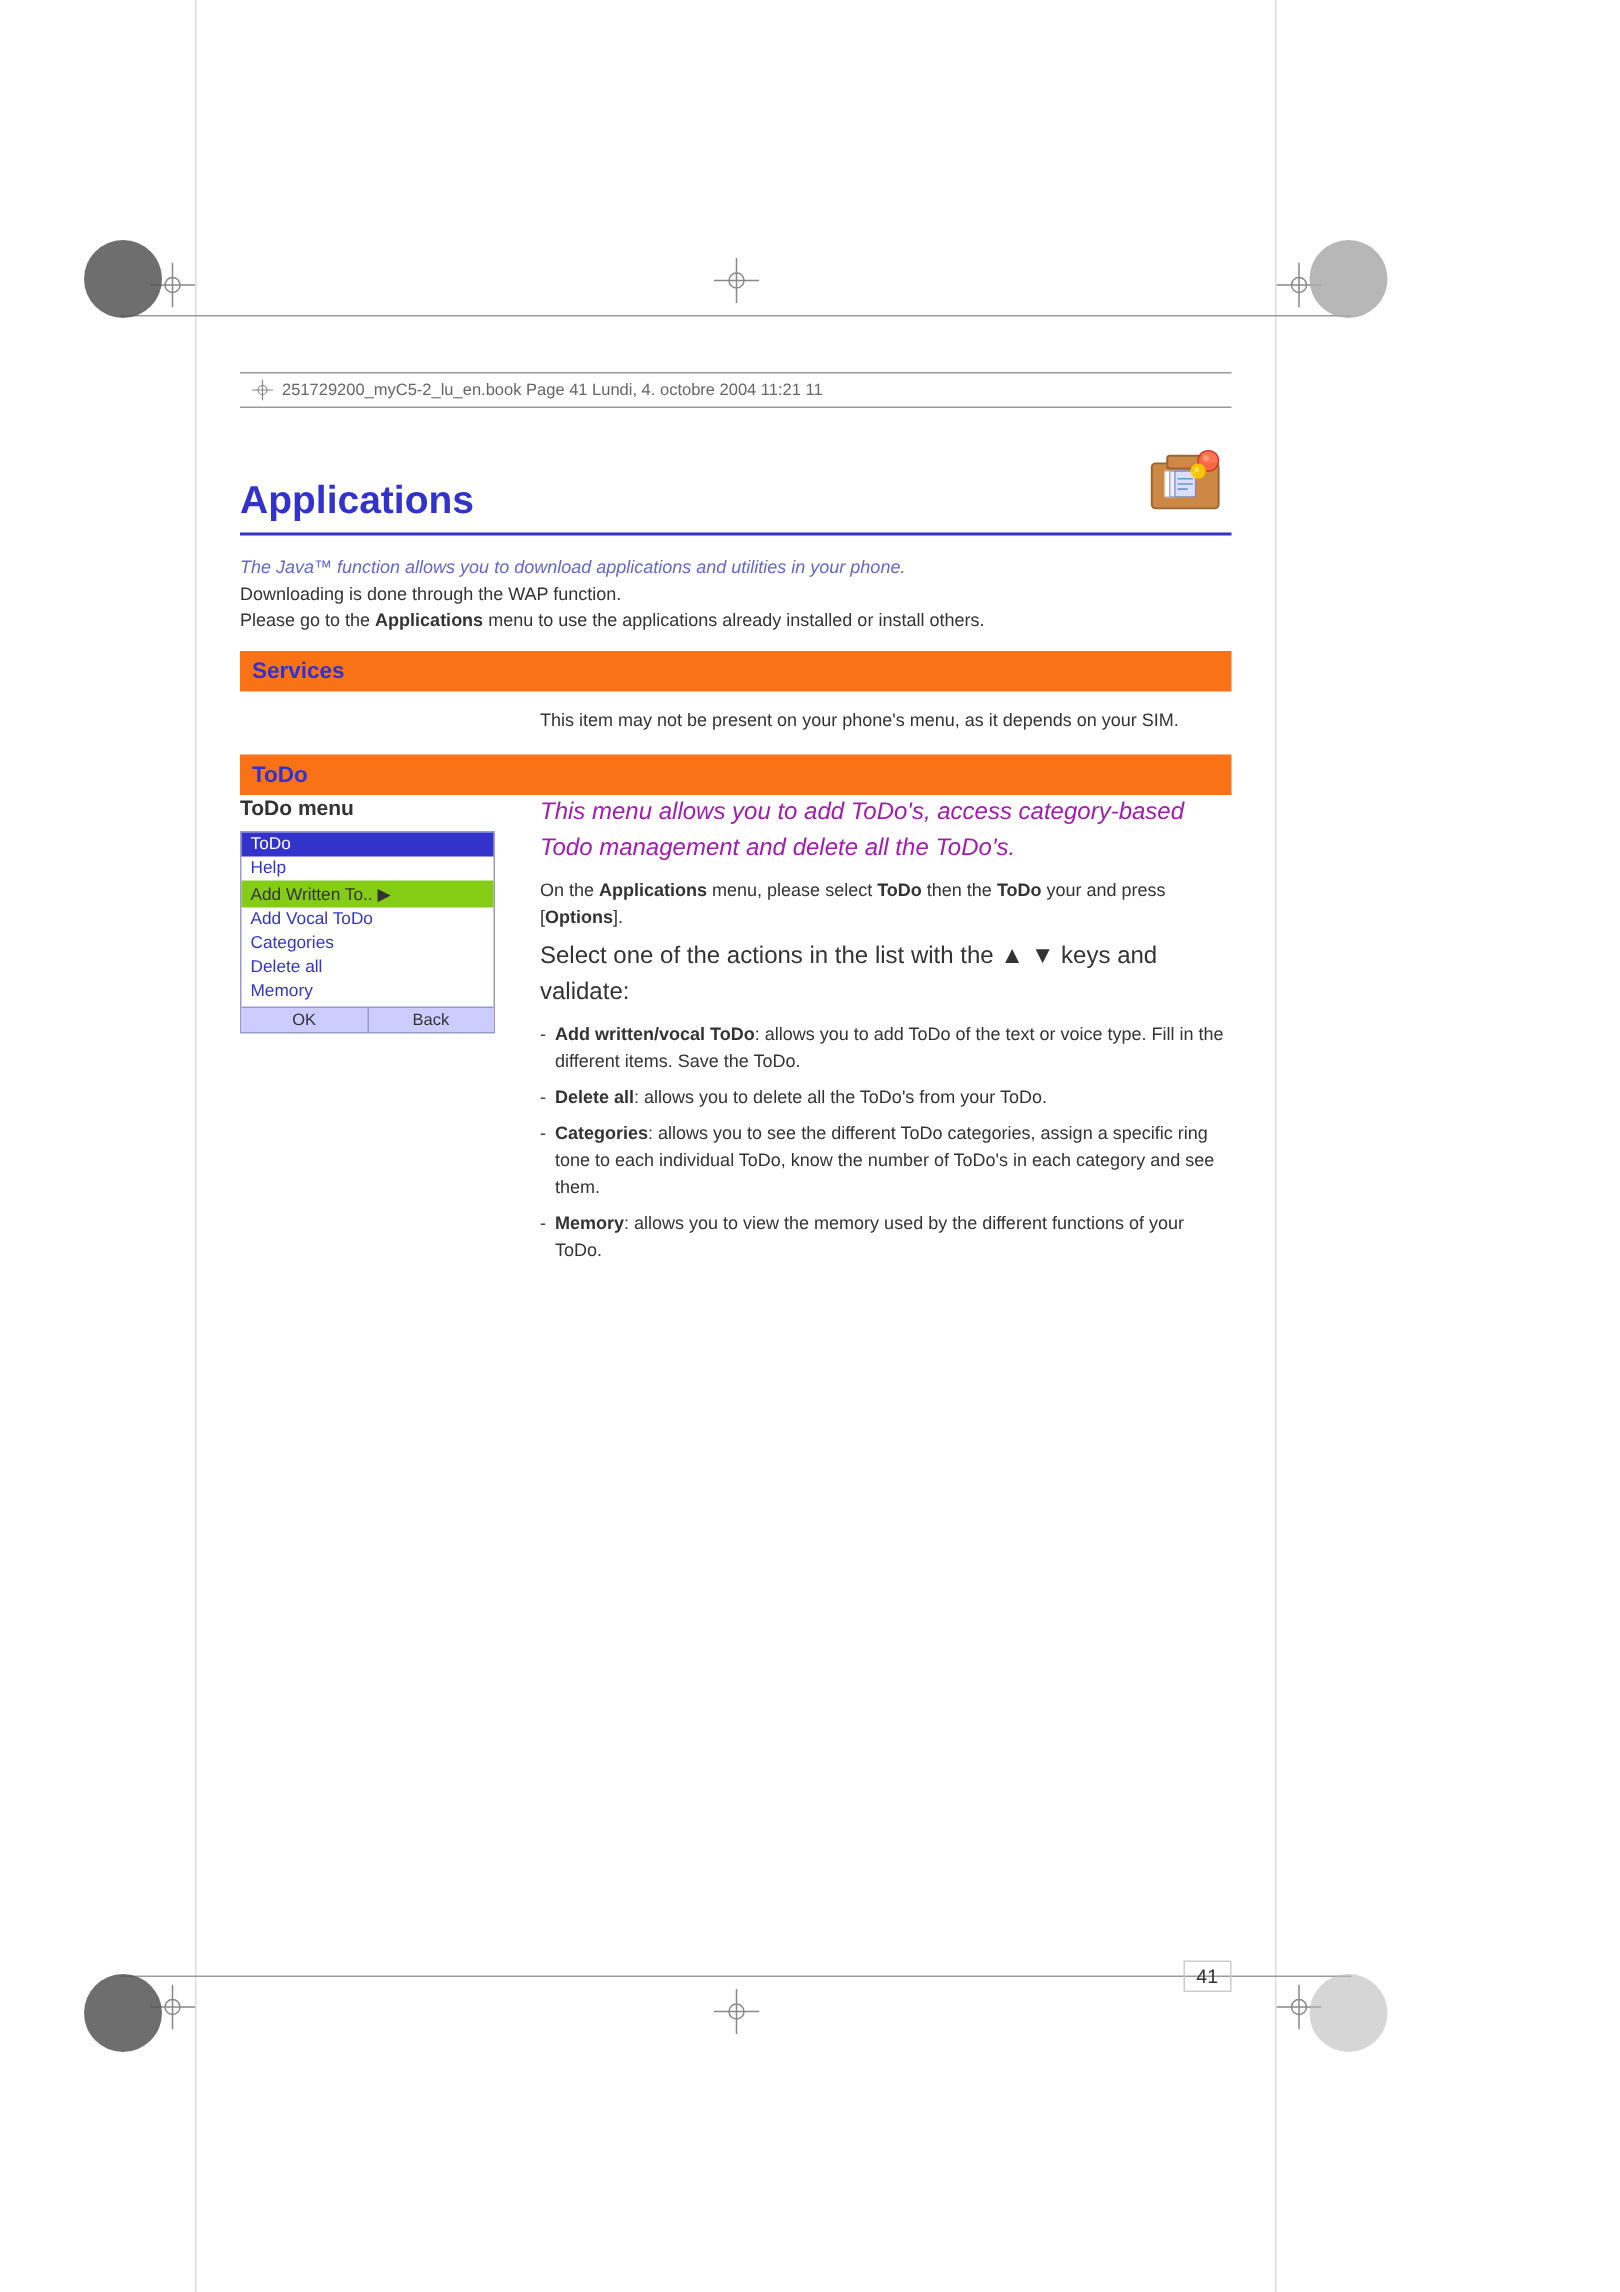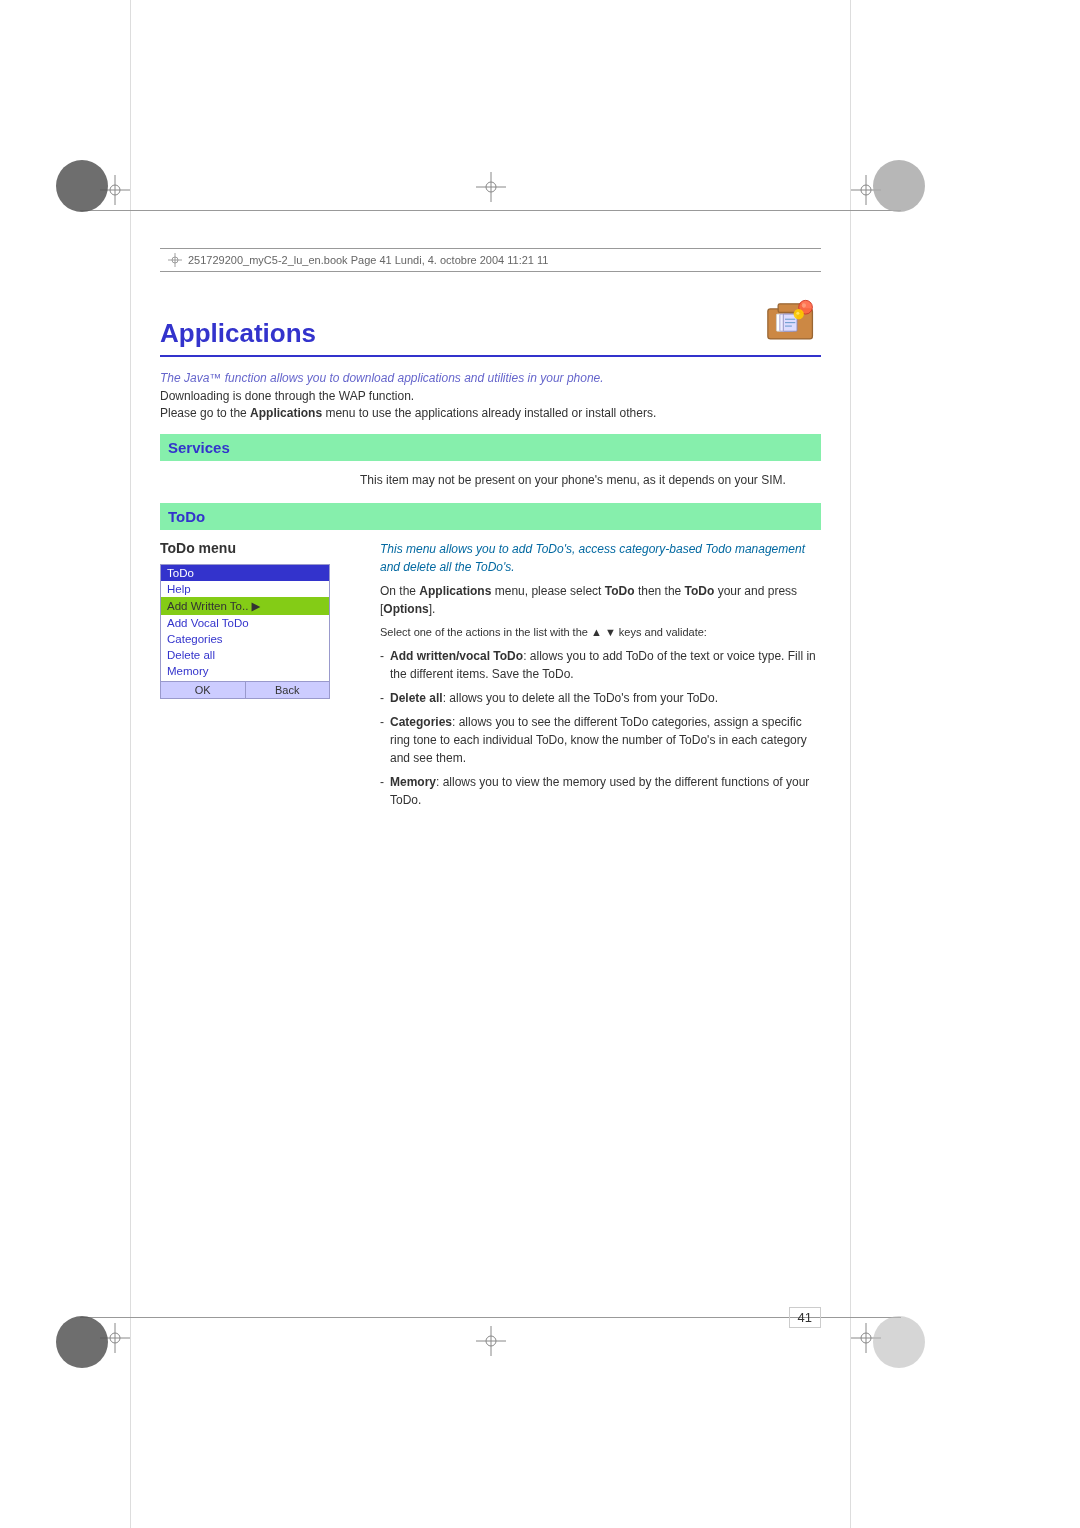--- a/index.html
+++ b/index.html
@@ -75,21 +75,21 @@
     }
 
     .intro-normal {
       font-size: 12px;
       color: #333;
       margin-bottom: 3px;
     }
 
     
     .section-header {
-      background: #86efac;
+      background: #f97316;
       padding: 5px 8px;
       font-size: 15px;
       font-weight: bold;
       color: #3333cc;
       margin-top: 14px;
       margin-bottom: 0;
     }
 
     
     .services-content {
@@ -110,22 +110,20 @@
       line-height: 1.5;
     }
 
     
     .todo-section {
       margin-top: 10px;
     }
 
     .todo-content {
       display: flex;
-      margin-top: 10px;
-      gap: 20px;
     }
 
     .todo-left {
       width: 200px;
       flex-shrink: 0;
     }
 
     .todo-left-title {
       font-size: 14px;
       font-weight: bold;
@@ -180,23 +178,23 @@
     
     .todo-right {
       flex: 1;
       font-size: 12px;
       color: #333;
       line-height: 1.5;
     }
 
     .todo-right-italic {
       font-style: italic;
-      color: #0369a1;
+      color: #a21caf;
       margin-bottom: 6px;
-      font-size: 12px;
+      font-size: 16px;
     }
 
     .bullet-list {
       margin-top: 6px;
       padding-left: 0;
       list-style: none;
     }
 
     .bullet-item {
       margin-bottom: 6px;
@@ -372,21 +370,21 @@
           </div>
         </div>
 
         <div class="todo-right">
           <p class="todo-right-italic">This menu allows you to add ToDo's, access category-based Todo management and delete all the ToDo's.</p>
 
           <p style="margin-bottom:6px;font-size:12px;line-height:1.5;">
             <span>On the </span><span class="bold-term">Applications</span><span> menu, please select </span><span class="bold-term">ToDo</span><span> then the </span><span class="bold-term">ToDo</span><span> your and press [</span><span class="bold-term">Options</span><span>].</span>
           </p>
 
-          <p style="margin-bottom:6px;font-size:11px;line-height:1.5;">Select one of the actions in the list with the ▲ ▼ keys and validate:</p>
+          <p style="margin-bottom:6px;font-size:16px;line-height:1.5;">Select one of the actions in the list with the ▲ ▼ keys and validate:</p>
 
           <ul class="bullet-list">
             <li class="bullet-item">
               <span class="bold-term">Add written/vocal ToDo</span><span>: allows you to add ToDo of the text or voice type. Fill in the different items. Save the ToDo.</span>
             </li>
             <li class="bullet-item">
               <span class="bold-term">Delete all</span><span>: allows you to delete all the ToDo's from your ToDo.</span>
             </li>
             <li class="bullet-item">
               <span class="bold-term">Categories</span><span>: allows you to see the different ToDo categories, assign a specific ring tone to each individual ToDo, know the number of ToDo's in each category and see them.</span>

